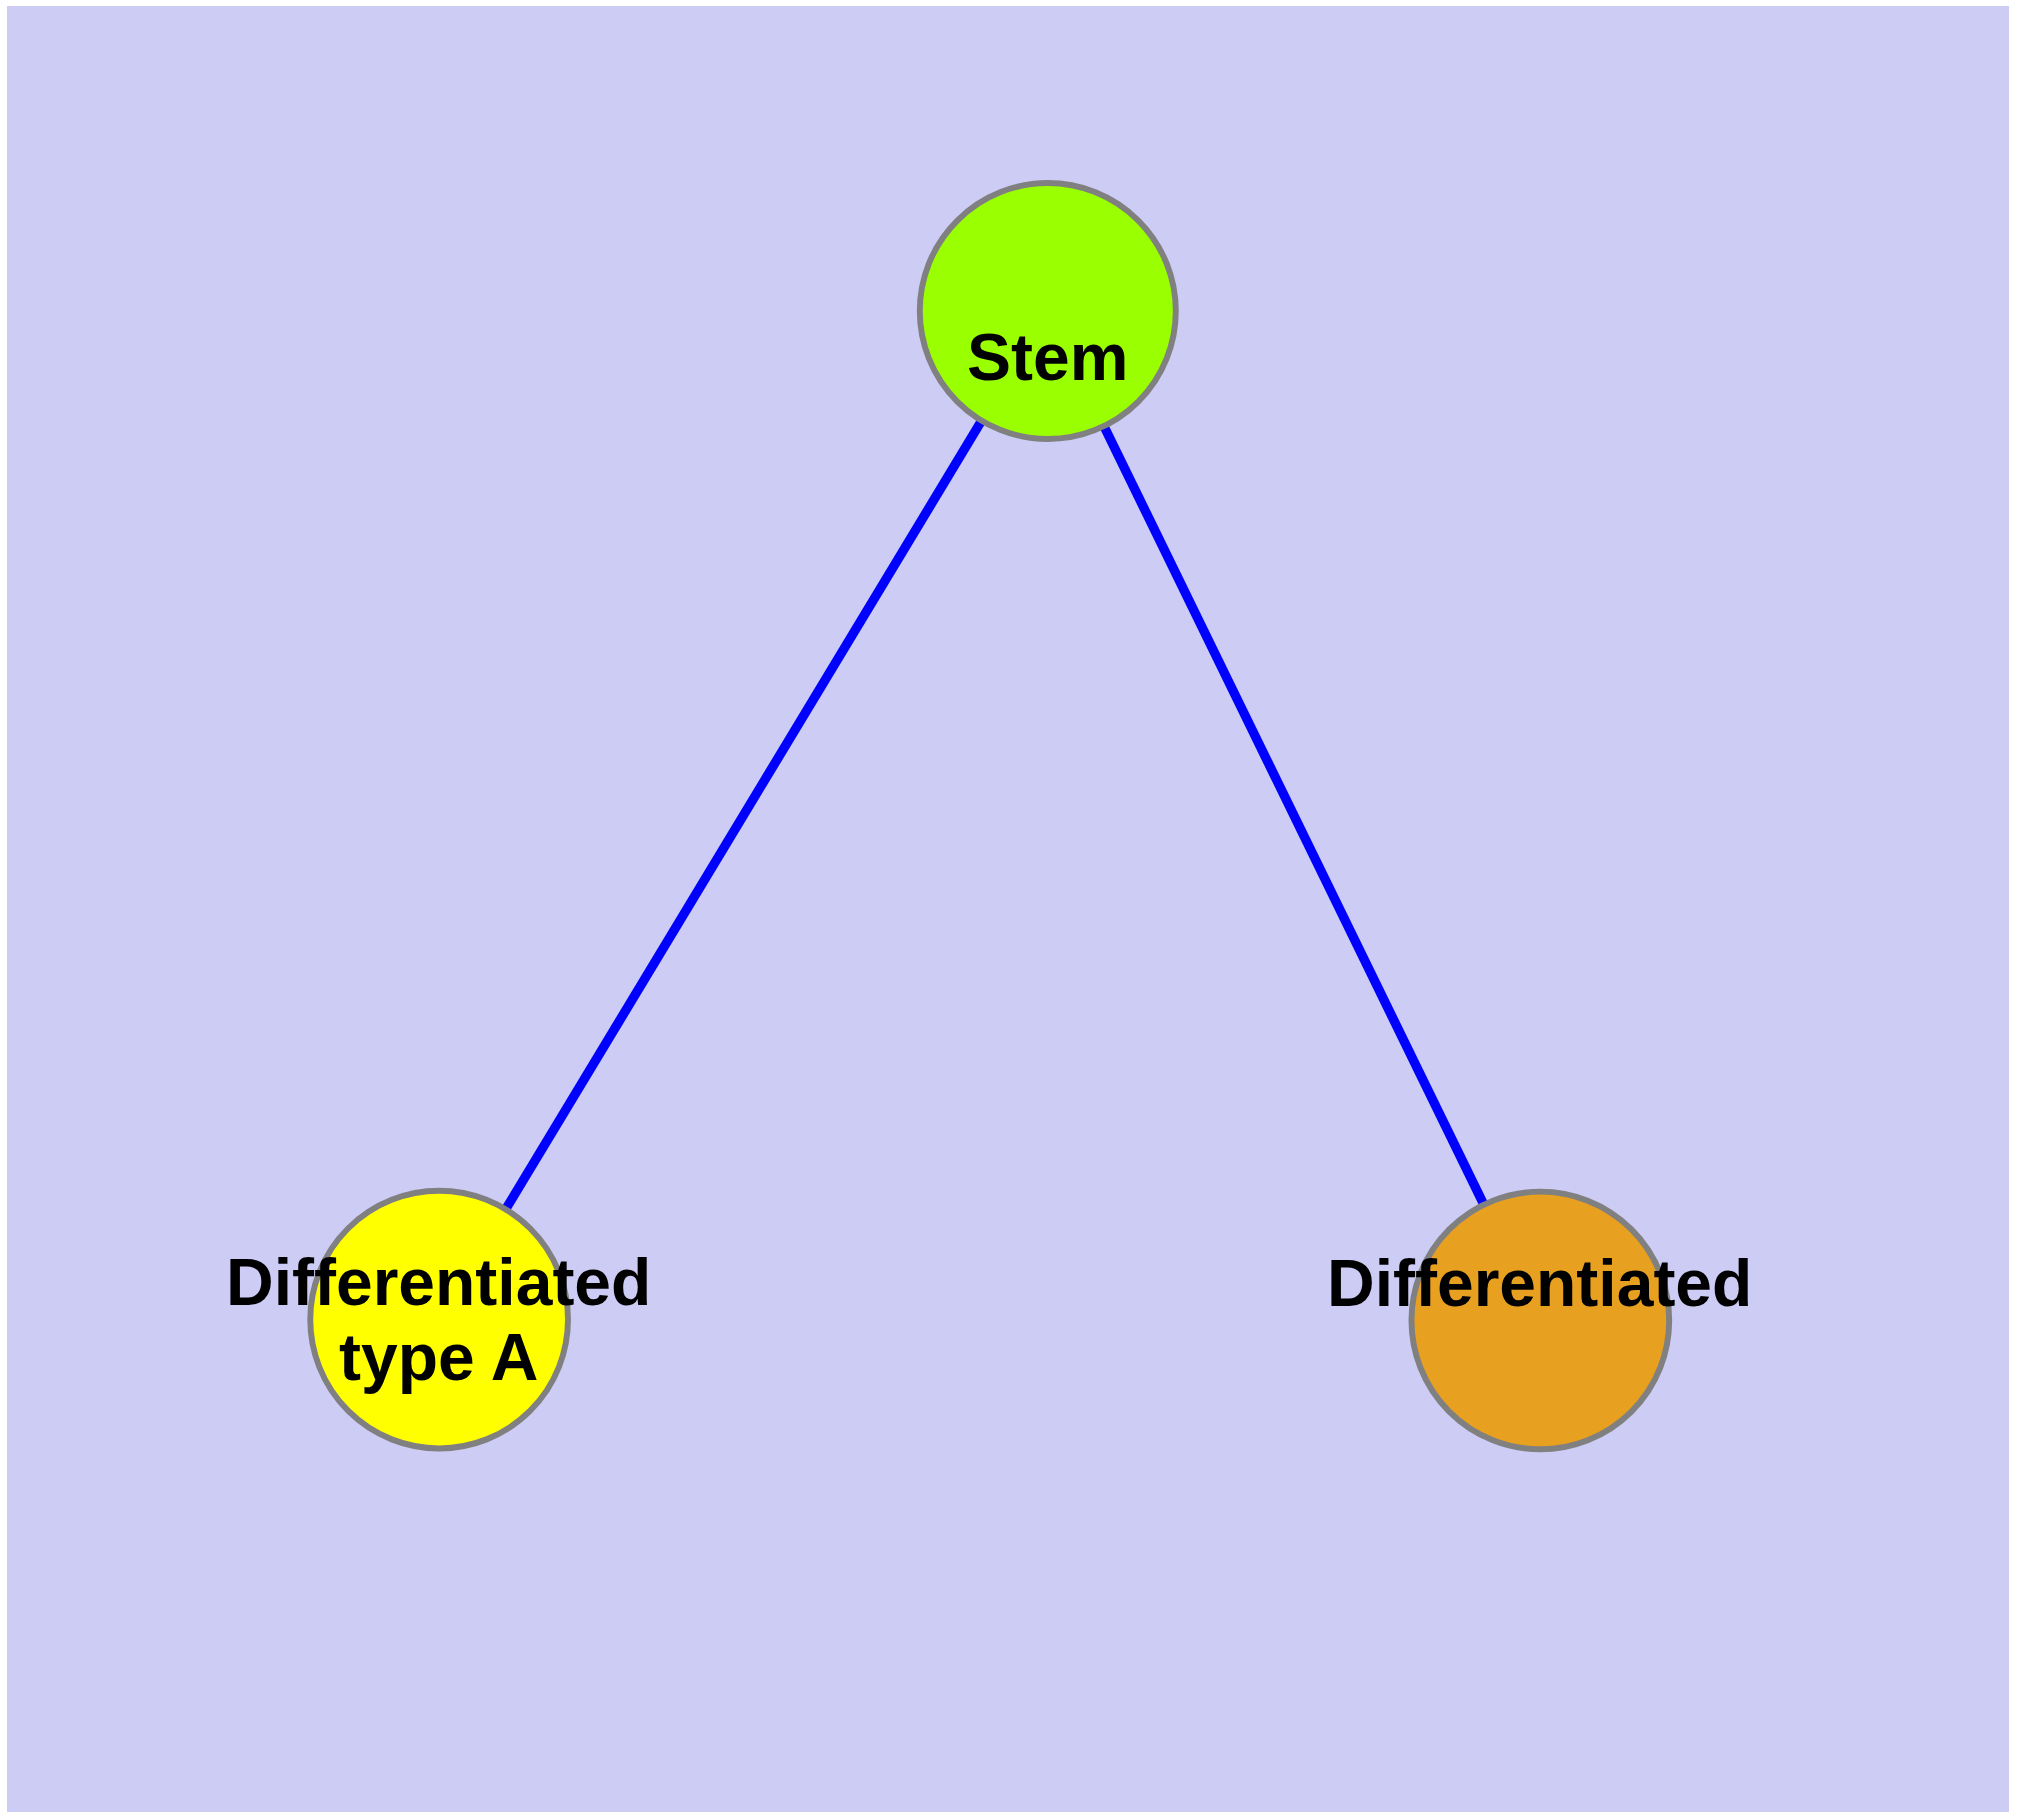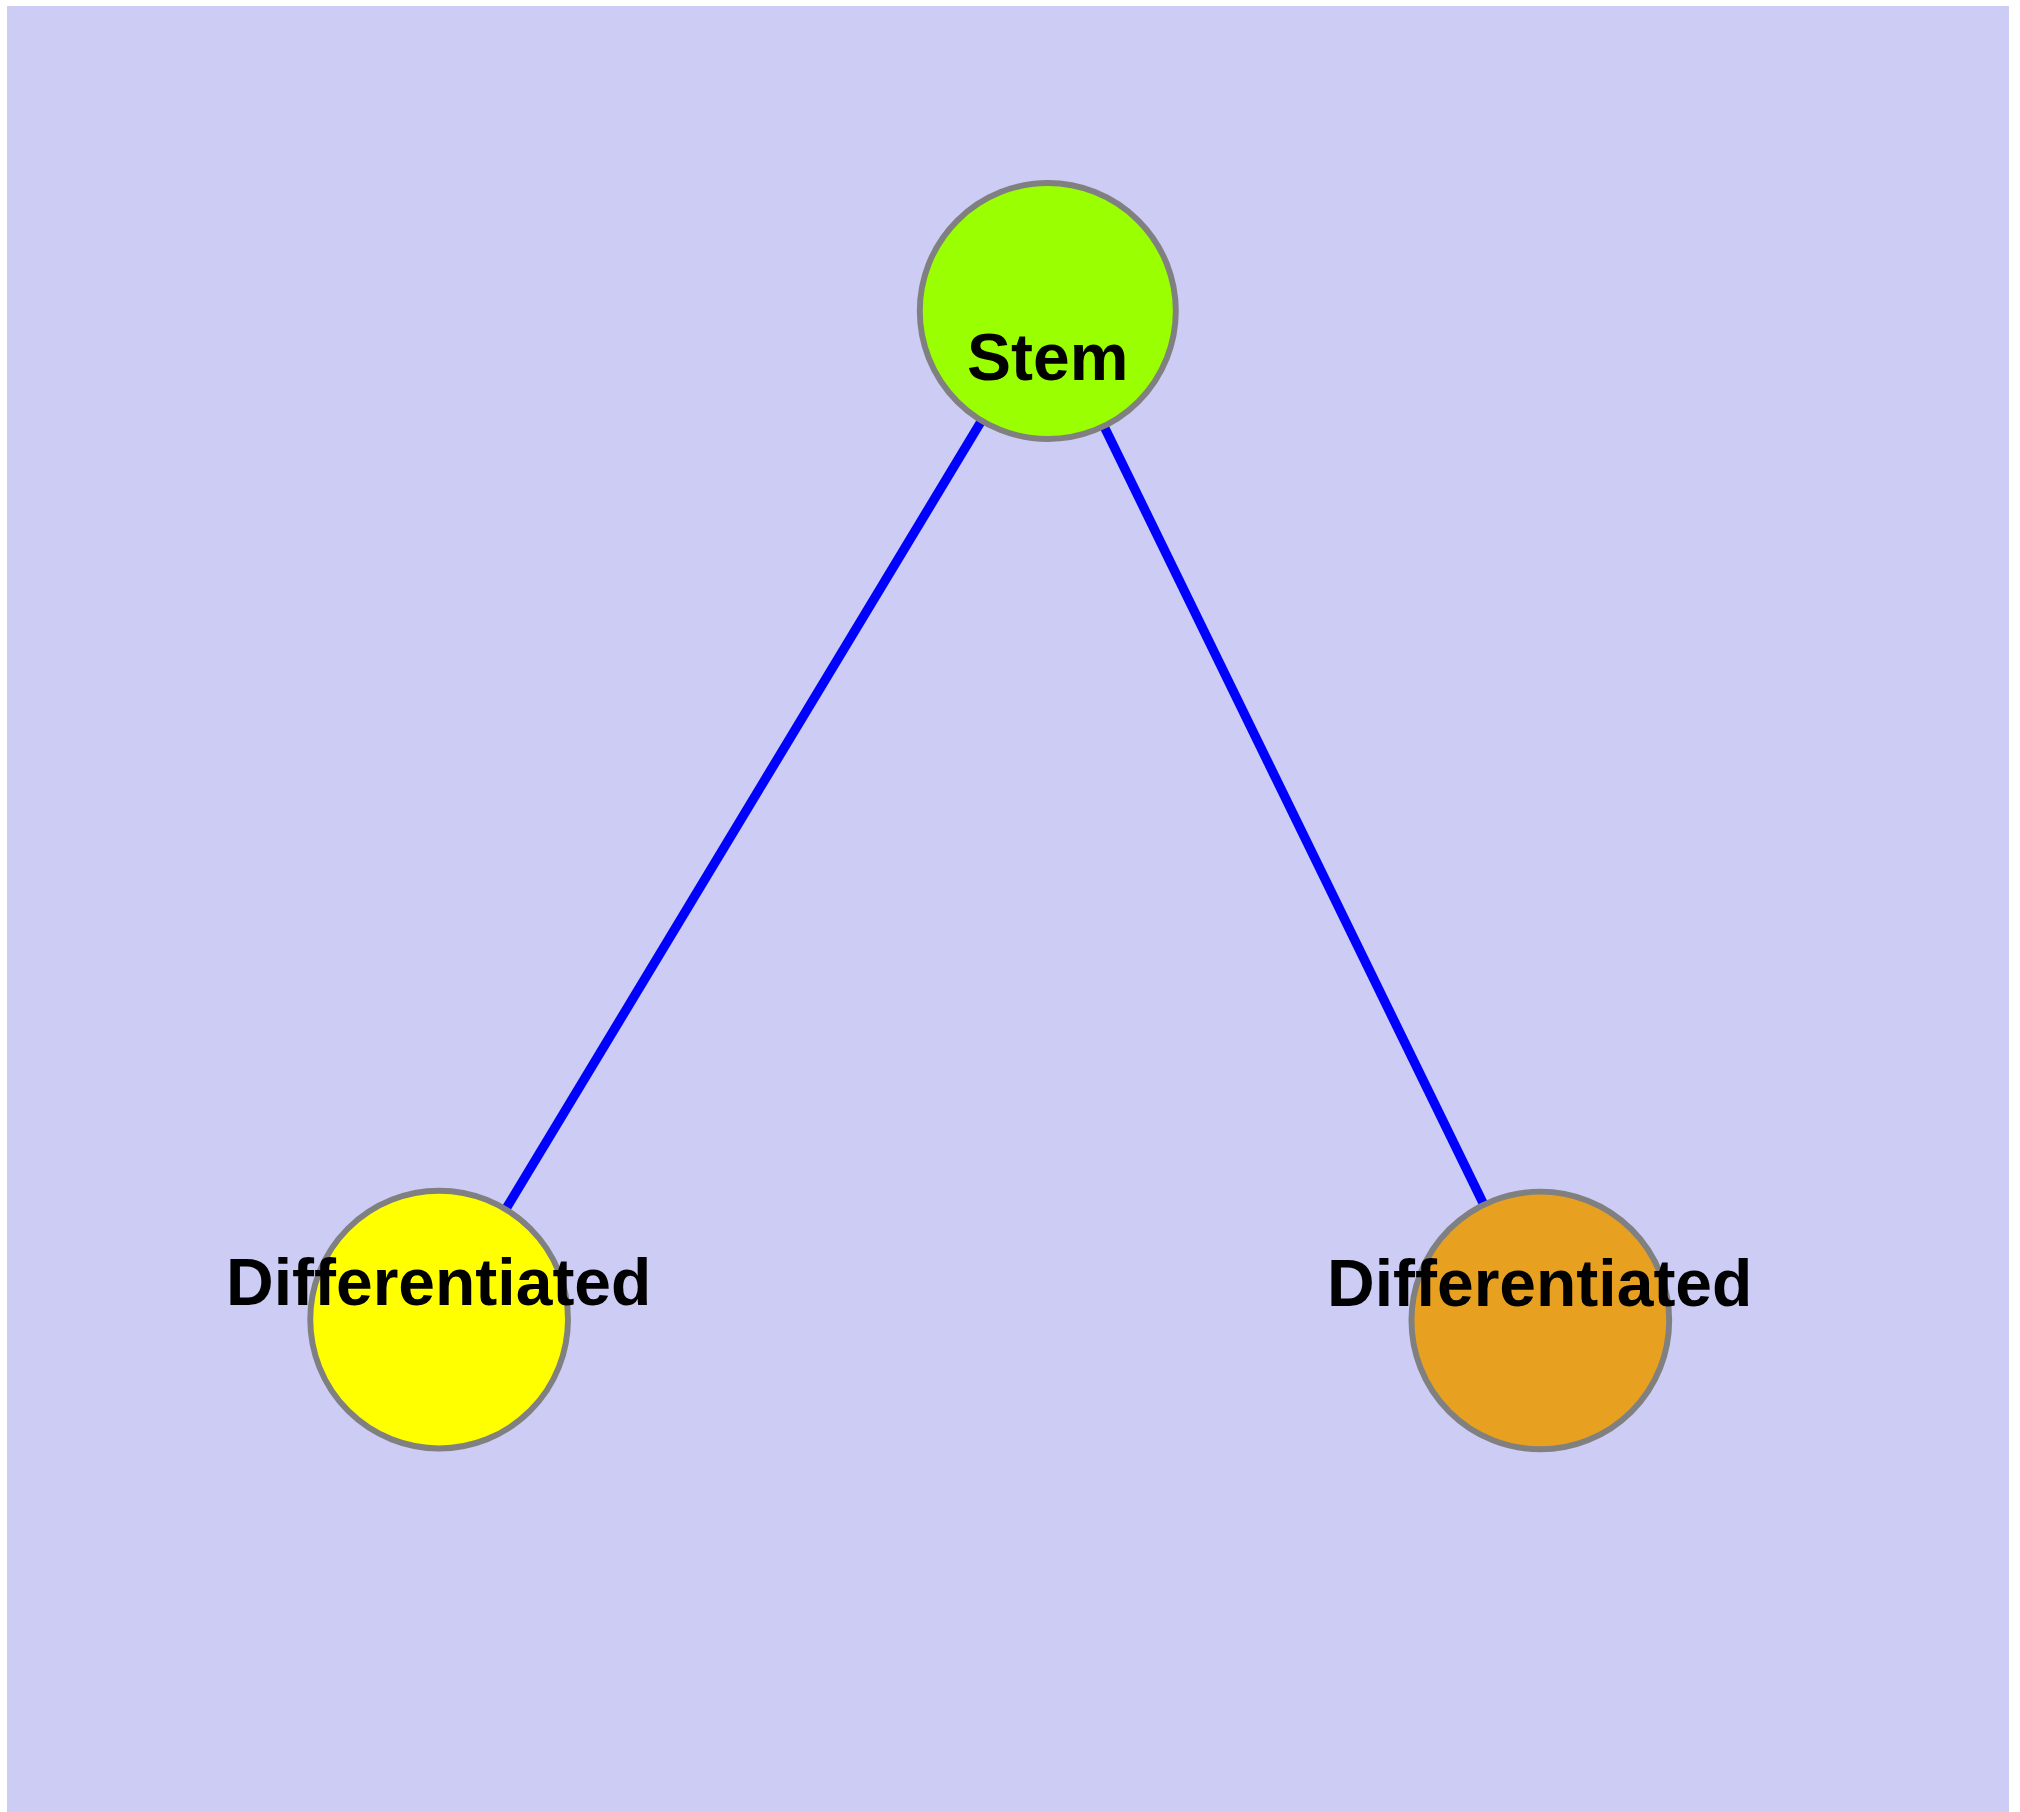--- a/index.html
+++ b/index.html
@@ -75,20 +75,21 @@
         <circle class="node-circle" cx="1817" cy="1558" r="152" fill="#e8a020" stroke="#808080" stroke-width="7"></circle>
       </g>
   </svg>
 
   <div id="label-layer">
       <div class="node-label" style="font-size: 66px; color: #000000; left: 967px; top: 274px; margin-top: 46px;">
         <span class="lbl-line">Stem</span>
       </div>
       <div class="node-label" style="font-size: 66px; color: rgb(0, 0, 0); left: 226px; top: 1245px;">
         <span class="lbl-line">Differentiated</span>
+        <span class="lbl-line">type A</span>
       </div>
       <div class="node-label" style="font-size: 66px; color: rgb(0, 0, 0); left: 1327px; top: 1246px;">
         <span class="lbl-line">Differentiated</span>
       </div>
     </div>
 
 </div>
 
 
 </body></html>

